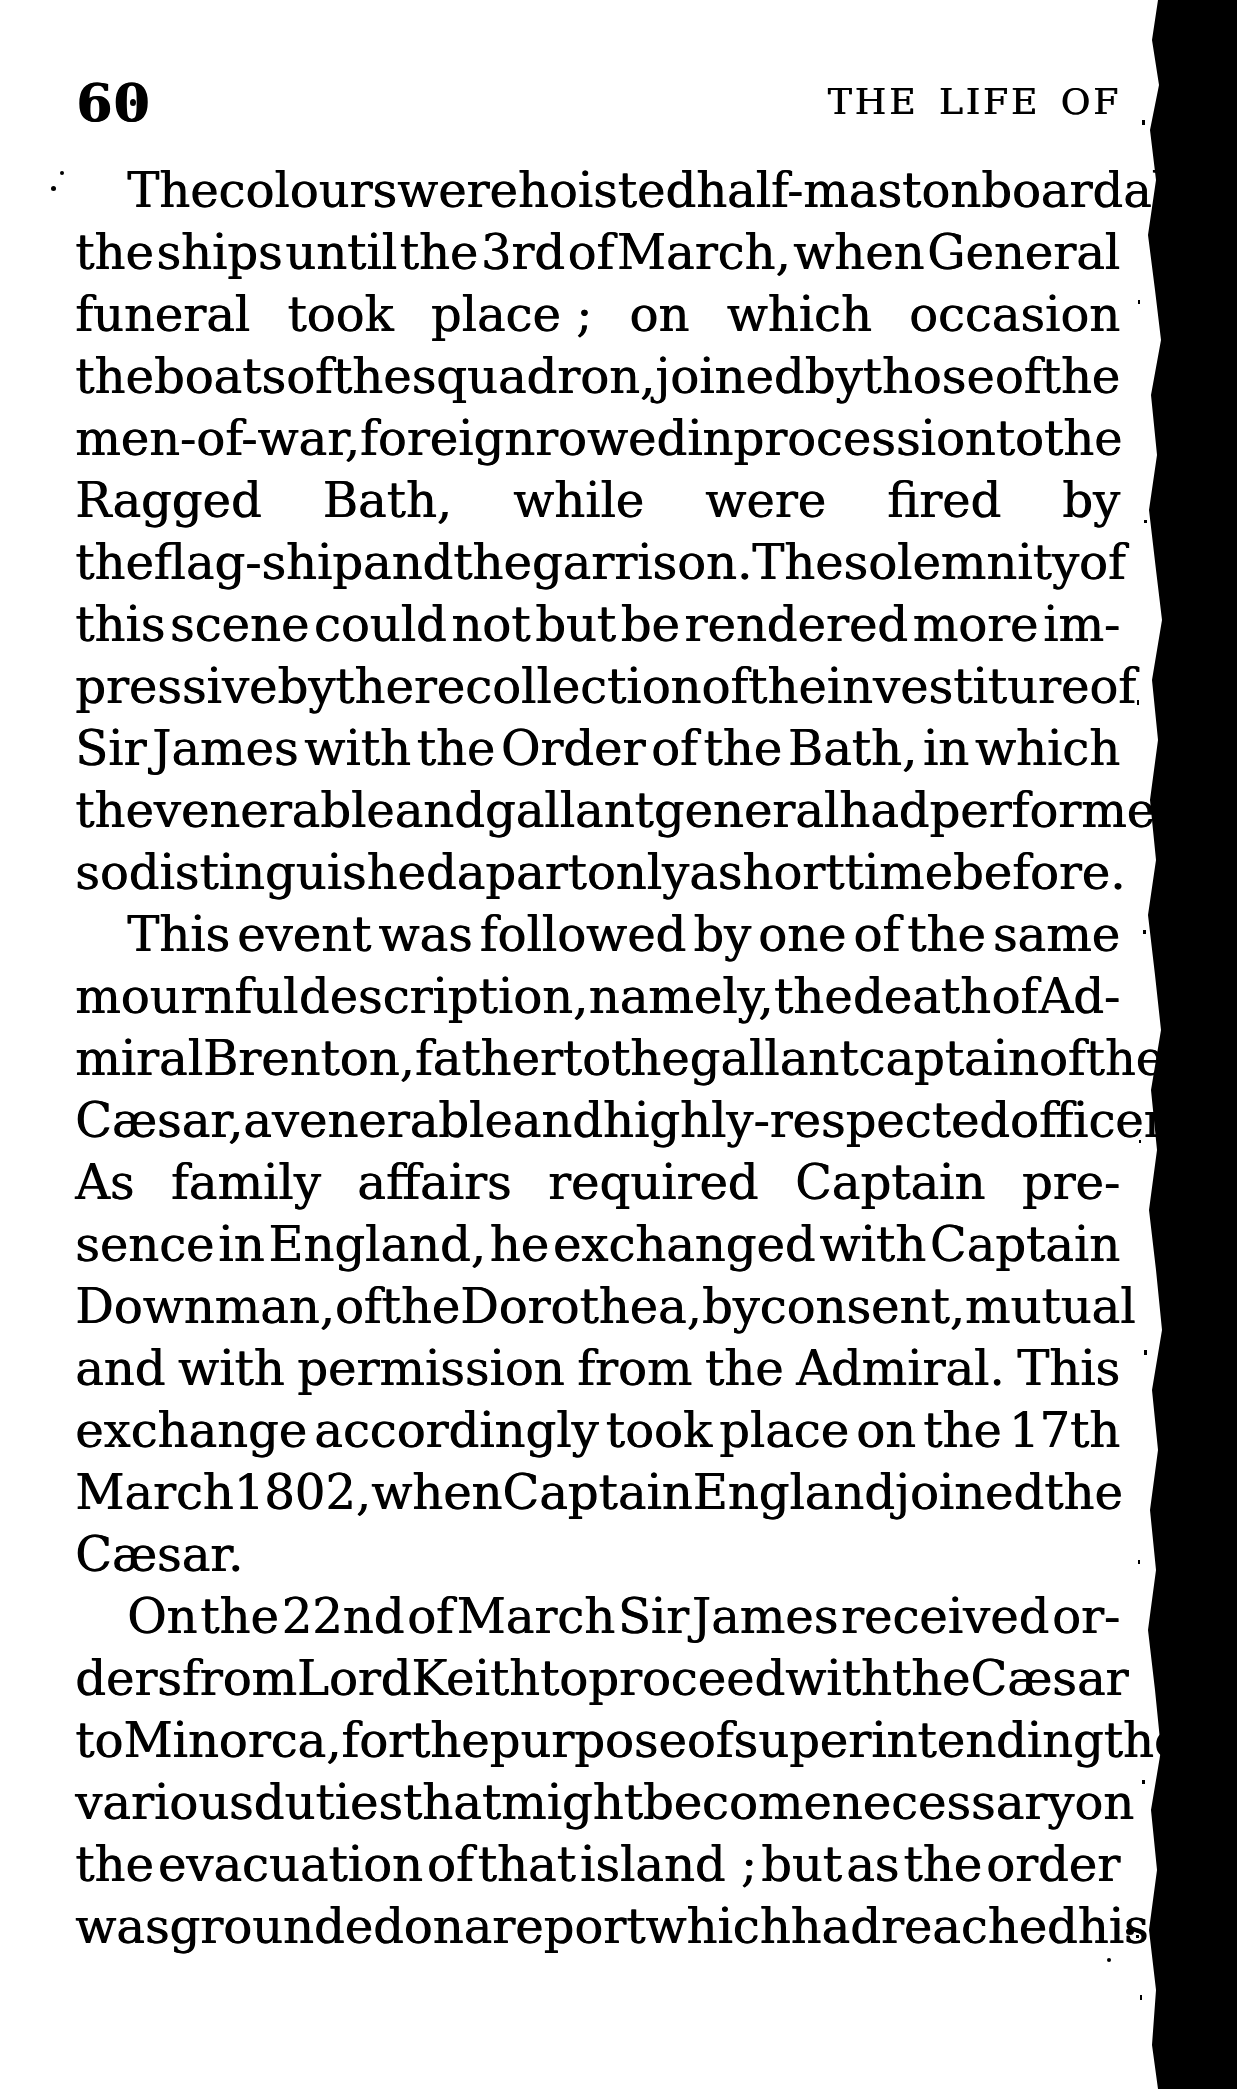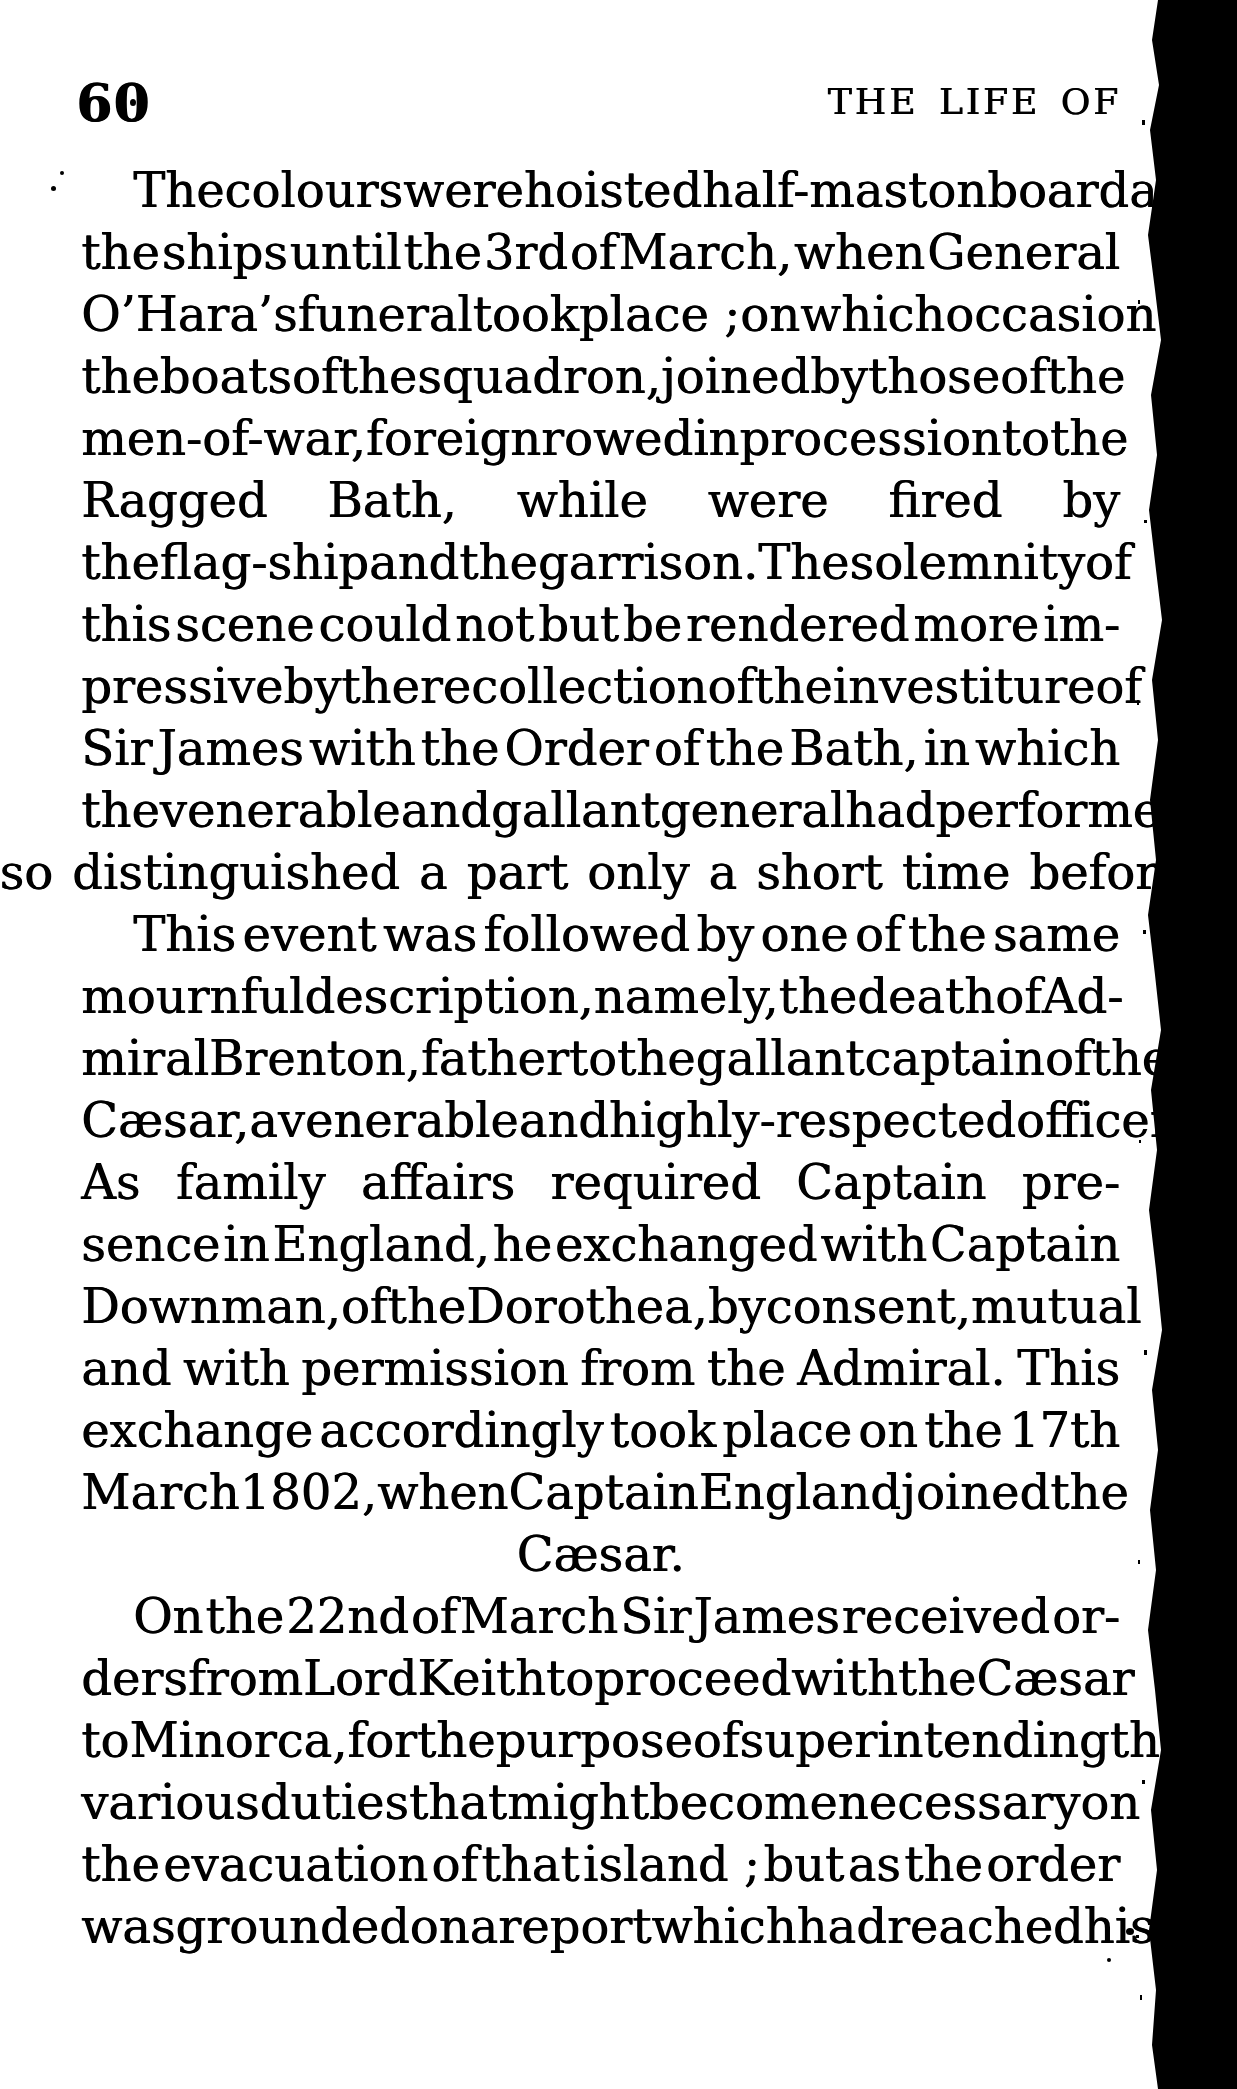--- a/index.html
+++ b/index.html
@@ -49,24 +49,23 @@
     width: 1045px;
     font-size: 48px;
     text-shadow: 0.7px 0 0 currentColor;
   }
   .line {
     display: flex;
     height: 62px;
     line-height: 62px;
     white-space: nowrap;
     overflow: visible;
-    margin-left: 6px;
   }
   .line.just { justify-content: space-between; }
-  .line:not(.just) { justify-content: center; gap: 19px; }
+  .line:not(.just) { justify-content: flex-start; gap: 0; }
   .line.indent { padding-left: 52px; }
   
   .gutter-band {
     position: absolute;
     top: 0;
     left: 1128px;
     width: 109px;
     height: 2089px;
   }
   .speck {
@@ -100,21 +99,20 @@
         <span>ships</span>
         <span>until</span>
         <span>the</span>
         <span>3rd</span>
         <span>of</span>
         <span>March,</span>
         <span>when</span>
         <span>General</span>
       </div>
       <div class="line just">
-        <span>O’Hara’s</span>
         <span>funeral</span>
         <span>took</span>
         <span>place&nbsp;;</span>
         <span>on</span>
         <span>which</span>
         <span>occasion</span>
       </div>
       <div class="line just">
         <span>the</span>
         <span>boats</span>

